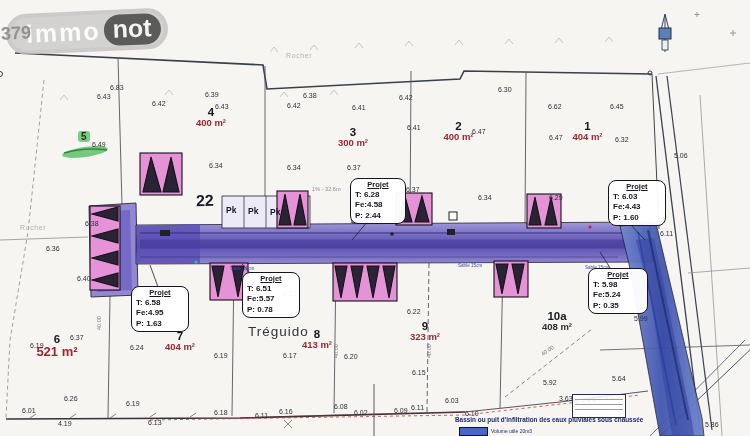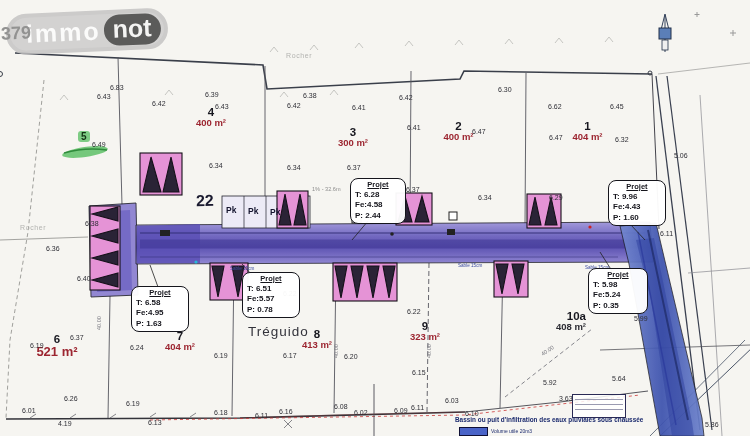--- a/index.html
+++ b/index.html
@@ -239,21 +239,21 @@
     <span class="area">404 m²</span>
   </div>
   <div class="lot" style="left:292px;top:328px;width:50px;">
     <span class="num">8</span>
     <span class="area">413 m²</span>
   </div>
   <div class="lot" style="left:400px;top:320px;width:50px;">
     <span class="num">9</span>
     <span class="area">323 m²</span>
   </div>
-  <div class="lot" style="left:528px;top:310px;width:58px;text-align:right;">
+  <div class="lot" style="left:528px;top:310px;width:58px;">
     <span class="num">10a</span>
     <span class="area dark">408 m²</span>
   </div>
   <span class="lot5">5</span>
 
   <span class="big22" style="left:196px;top:192px;">22</span>
   <span class="pk" style="left:226px;top:205px;">Pk</span>
   <span class="pk" style="left:248px;top:206px;">Pk</span>
   <span class="pk" style="left:270px;top:207px;">Pk</span>
   <span class="note" style="left:312px;top:186px;">1% - 32.6m</span>
@@ -267,21 +267,21 @@
   <span class="dim" style="left:96px;top:330px;transform:rotate(-90deg);">40.00</span>
 
   <div class="projet" style="left:350px;top:178px;width:46px;">
     <span class="ttl">Projet</span>
     <span>T: 6.28</span><br>
     <span>Fe:4.58</span><br>
     <span>P: 2.44</span>
   </div>
   <div class="projet" style="left:608px;top:180px;width:48px;">
     <span class="ttl">Projet</span>
-    <span>T: 9.96</span><br>
+    <span>T: 6.03</span><br>
     <span>Fe:4.43</span><br>
     <span>P: 1.60</span>
   </div>
   <div class="projet" style="left:131px;top:286px;width:48px;">
     <span class="ttl">Projet</span>
     <span>T: 6.58</span><br>
     <span>Fe:4.95</span><br>
     <span>P: 1.63</span>
   </div>
   <div class="projet" style="left:242px;top:272px;width:48px;">

